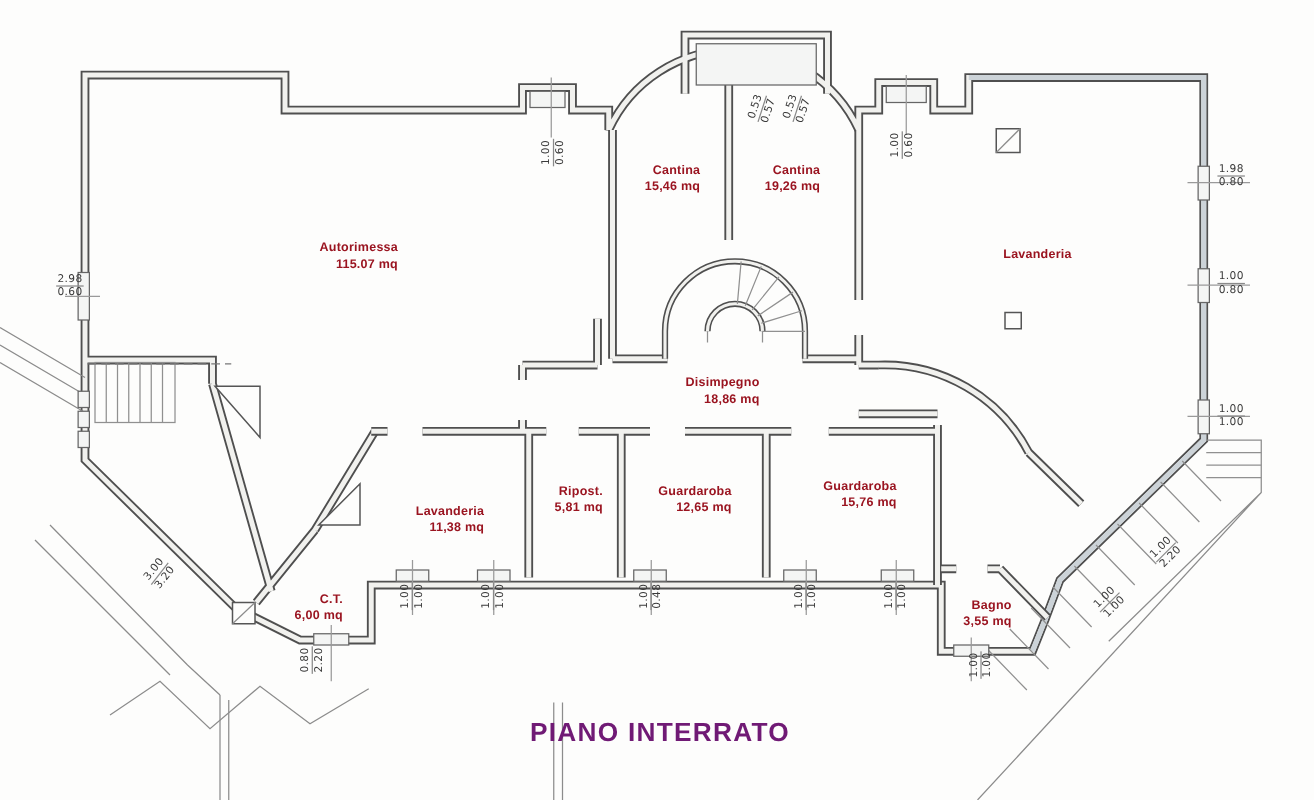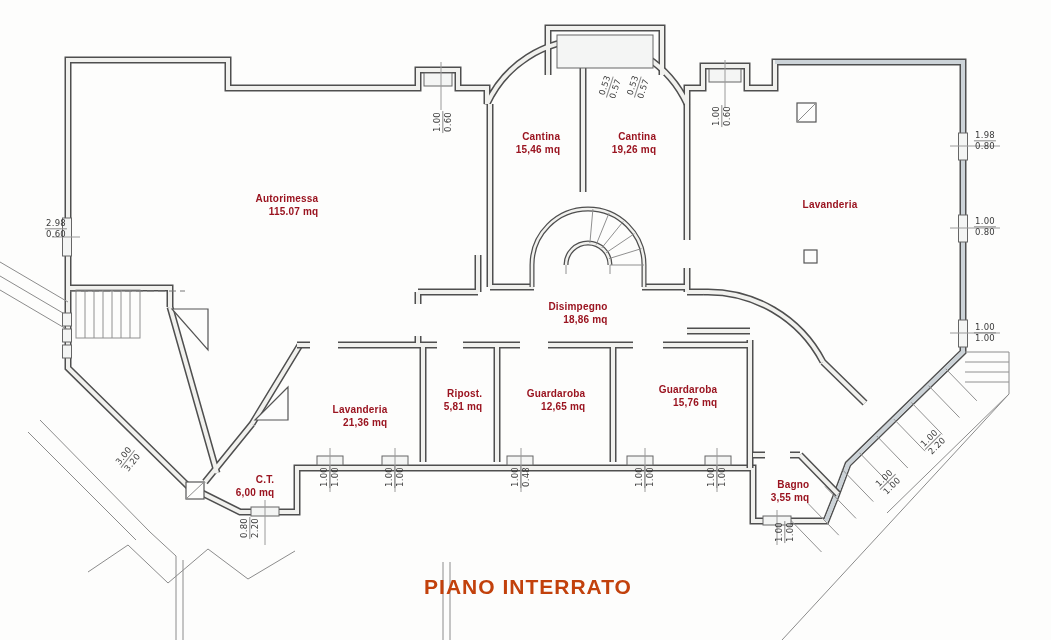--- a/index.html
+++ b/index.html
@@ -28,21 +28,21 @@
   }
   .dim{
     position:absolute;display:flex;flex-direction:column;align-items:center;
     font-family:"DejaVu Sans",sans-serif;font-size:8.5px;line-height:1.2;
     color:#3a3a3a;transform:translate(-50%,-50%) rotate(var(--r,0deg));
     white-space:nowrap;letter-spacing:.3px;
   }
   .dim .b{border-top:1px solid #8a8a8a;padding:0 1px;}
   .title{
     position:absolute;transform:translate(-50%,-50%);
-    font-weight:bold;font-size:21px;letter-spacing:1px;color:#c2410c;
+    font-weight:bold;font-size:21px;letter-spacing:1px;color:#701a75;
     white-space:nowrap;
   }
 </style>
 </head>
 <body>
 
 <div class="page">
 
   <svg width="1051" height="640" viewBox="0 0 1051 640">
 
@@ -158,21 +158,21 @@
   </div>
   <div class="room" style="left:830px;top:204px">
     <span>Lavanderia</span>
   </div>
   <div class="room" style="left:578px;top:313px">
     <span>Disimpegno</span><br>
     <span>18,86 mq</span>
   </div>
   <div class="room" style="left:360px;top:416px">
     <span>Lavanderia</span><br>
-    <span>21,36 mq</span>
+    <span>11,38 mq</span>
   </div>
   <div class="room" style="left:463px;top:400px">
     <span>Ripost.</span><br>
     <span>5,81 mq</span>
   </div>
   <div class="room" style="left:556px;top:400px">
     <span>Guardaroba</span><br>
     <span>12,65 mq</span>
   </div>
   <div class="room" style="left:688px;top:396px">

